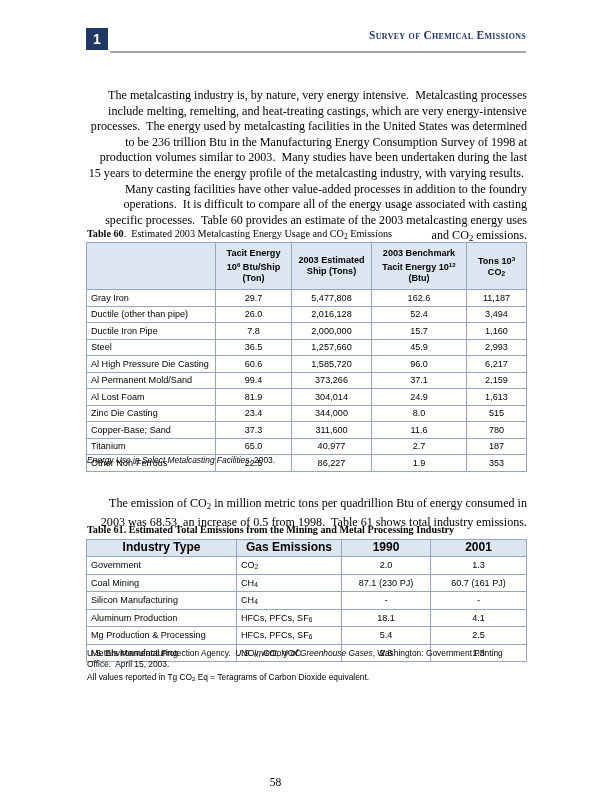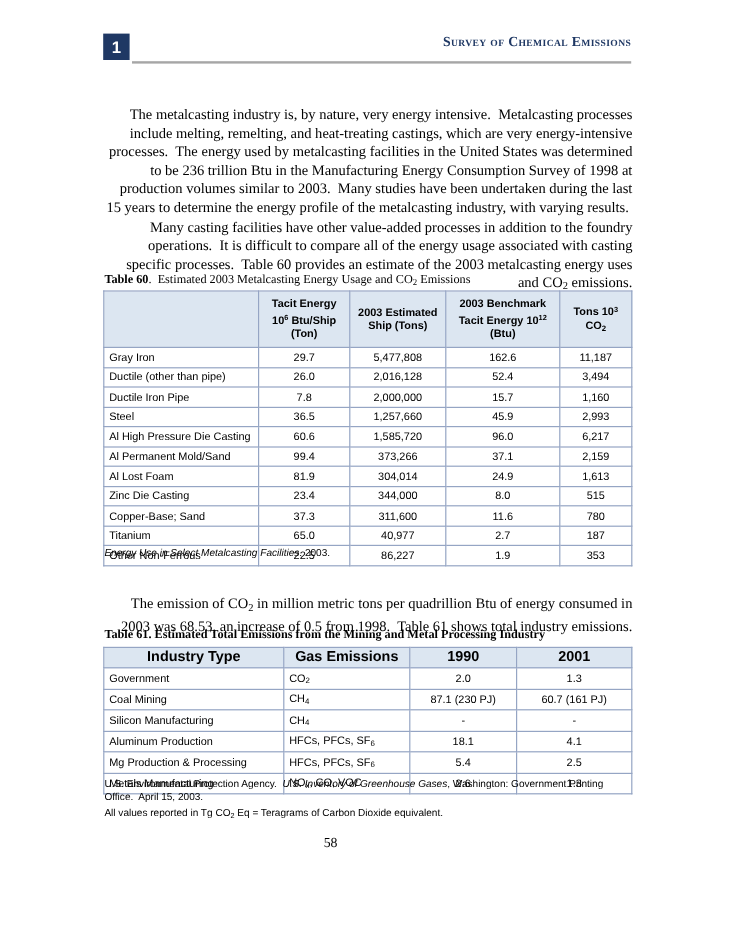--- a/index.html
+++ b/index.html
@@ -136,21 +136,21 @@
   #src60 { left: 87px; top: 455px; width: 440px; font-style: italic; }
   #src60 .nonital { font-style: normal; }
   #note61a { left: 87px; top: 648px; width: 440px; }
   #note61b { left: 87px; top: 672px; width: 440px; }
   .ital { font-style: italic; }
 
   
   .folio {
     position: absolute;
     left: 0;
-    top: 697px;
+    top: 776px;
     width: 551px;
     text-align: center;
     font-family: "Liberation Serif", serif;
     font-size: 11.5px;
     color: #000;
   }
 </style>
 </head>
 <body>
 

